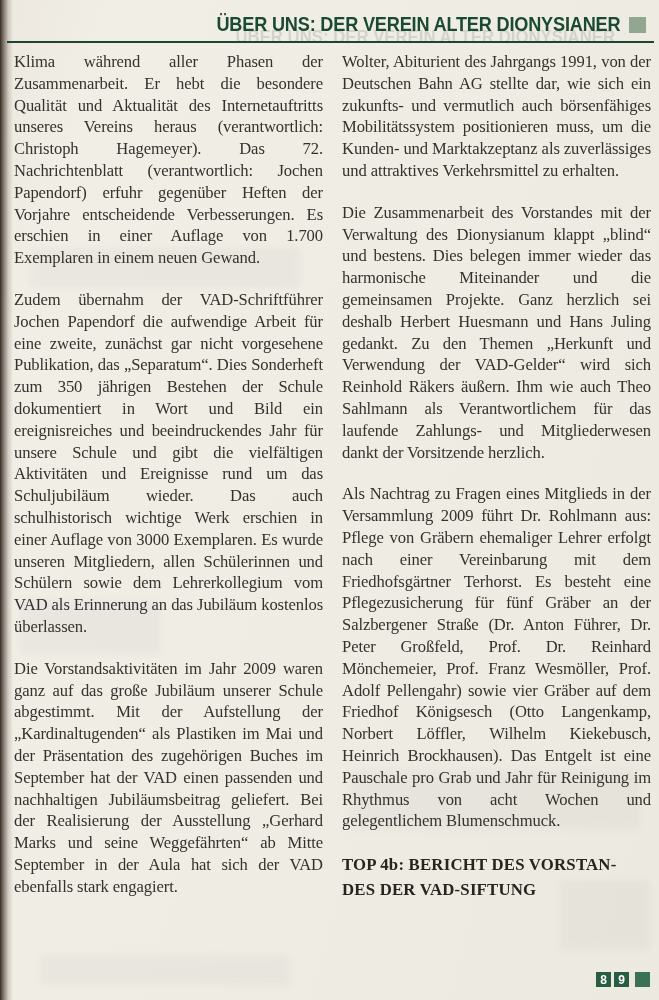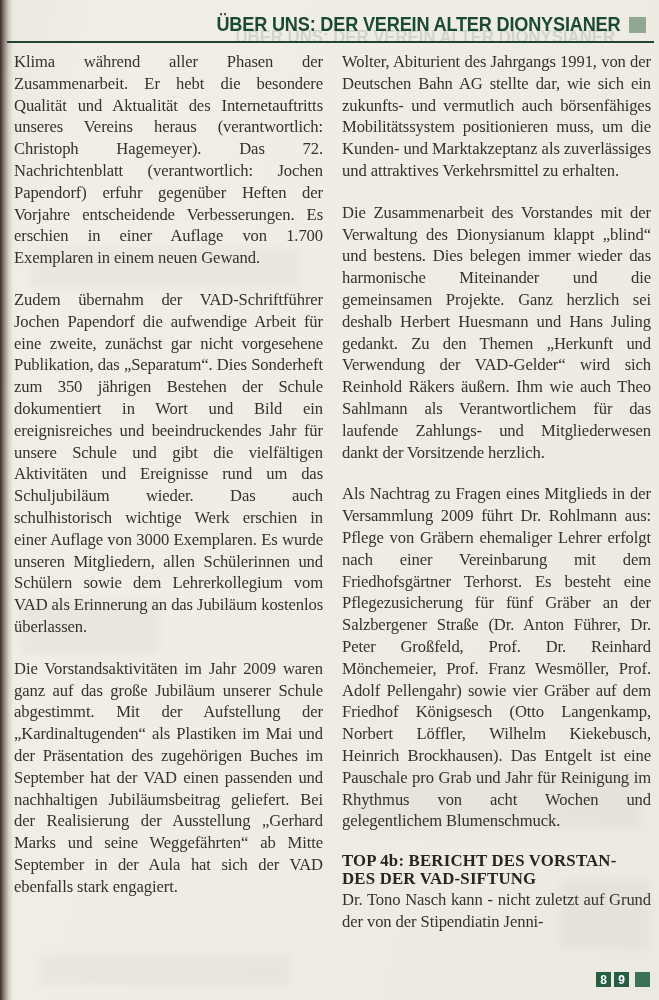--- a/index.html
+++ b/index.html
@@ -62,21 +62,21 @@
     font-size: 16.6px;
     line-height: 21.8px;
     letter-spacing: -0.1px;
     hyphens: auto; -webkit-hyphens: auto;
   }
   .col p { margin: 0 0 20px 0; }
   .col p:last-child { margin-bottom: 0; }
   .top-heading {
     font-weight: bold;
     font-size: 16.8px;
-    line-height: 18px;
+    line-height: 25px;
     white-space: pre-line;
     text-align: left;
     letter-spacing: 0.2px;
     margin: 0 0 1px 0;
     color: #26251f;
   }
   
   .bleed {
     position: absolute; background: #8b958b; opacity: 0.07;
     filter: blur(3px); z-index: 0; pointer-events: none;
@@ -126,21 +126,20 @@
     <p>Klima während aller Phasen der Zusammenarbeit. Er hebt die besondere Qualität und Aktualität des Internetauftritts unseres Vereins heraus (verantwortlich: Christoph Hagemeyer). Das 72. Nachrichtenblatt (verantwortlich: Jochen Papendorf) erfuhr gegenüber Heften der Vorjahre entscheidende Verbesserungen. Es erschien in einer Auflage von 1.700 Exemplaren in einem neuen Gewand.</p>
     <p>Zudem übernahm der VAD-Schriftführer Jochen Papendorf die aufwendige Arbeit für eine zweite, zunächst gar nicht vorgesehene Publikation, das „Separatum“. Dies Sonderheft zum 350 jährigen Bestehen der Schule dokumentiert in Wort und Bild ein ereignisreiches und beeindruckendes Jahr für unsere Schule und gibt die vielfältigen Aktivitäten und Ereignisse rund um das Schuljubiläum wieder. Das auch schulhistorisch wichtige Werk erschien in einer Auflage von 3000 Exemplaren. Es wurde unseren Mitgliedern, allen Schülerinnen und Schülern sowie dem Lehrerkollegium vom VAD als Erinnerung an das Jubiläum kostenlos überlassen.</p>
     <p>Die Vorstandsaktivitäten im Jahr 2009 waren ganz auf das große Jubiläum unserer Schule abgestimmt. Mit der Aufstellung der „Kardinaltugenden“ als Plastiken im Mai und der Präsentation des zugehörigen Buches im September hat der VAD einen passenden und nachhaltigen Jubiläumsbeitrag geliefert. Bei der Realisierung der Ausstellung „Gerhard Marks und seine Weggefährten“ ab Mitte September in der Aula hat sich der VAD ebenfalls stark engagiert.</p>
   </div>
   <div class="col">
     <p>Wolter, Abiturient des Jahrgangs 1991, von der Deutschen Bahn AG stellte dar, wie sich ein zukunfts- und vermutlich auch börsenfähiges Mobilitätssystem positionieren muss, um die Kunden- und Marktakzeptanz als zuverlässiges und attraktives Verkehrsmittel zu erhalten.</p>
     <p>Die Zusammenarbeit des Vorstandes mit der Verwaltung des Dionysianum klappt „blind“ und bestens. Dies belegen immer wieder das harmonische Miteinander und die gemeinsamen Projekte. Ganz herzlich sei deshalb Herbert Huesmann und Hans Juling gedankt. Zu den Themen „Herkunft und Verwendung der VAD-Gelder“ wird sich Reinhold Räkers äußern. Ihm wie auch Theo Sahlmann als Verantwortlichem für das laufende Zahlungs- und Mitgliederwesen dankt der Vorsitzende herzlich.</p>
     <p>Als Nachtrag zu Fragen eines Mitglieds in der Versammlung 2009 führt Dr. Rohlmann aus: Pflege von Gräbern ehemaliger Lehrer erfolgt nach einer Vereinbarung mit dem Friedhofsgärtner Terhorst. Es besteht eine Pflegezusicherung für fünf Gräber an der Salzbergener Straße (Dr. Anton Führer, Dr. Peter Großfeld, Prof. Dr. Reinhard Mönchemeier, Prof. Franz Wesmöller, Prof. Adolf Pellengahr) sowie vier Gräber auf dem Friedhof Königsesch (Otto Langenkamp, Norbert Löffler, Wilhelm Kiekebusch, Heinrich Brockhausen). Das Entgelt ist eine Pauschale pro Grab und Jahr für Reinigung im Rhythmus von acht Wochen und gelegentlichem Blumenschmuck.</p>
     <h3 class="top-heading">TOP 4b: BERICHT DES VORSTAN-
 DES DER VAD-SIFTUNG</h3>
-    <p>Dr. Tono Nasch kann - nicht zuletzt auf Grund der von der Stipendiatin Jenni-</p>
   </div>
 </div>
 
 <div class="page-footer">
   <span class="page-num-box">8</span>
   <span class="page-num-box">9</span>
   <span class="footer-square"></span>
 </div>
 
 </body></html>

